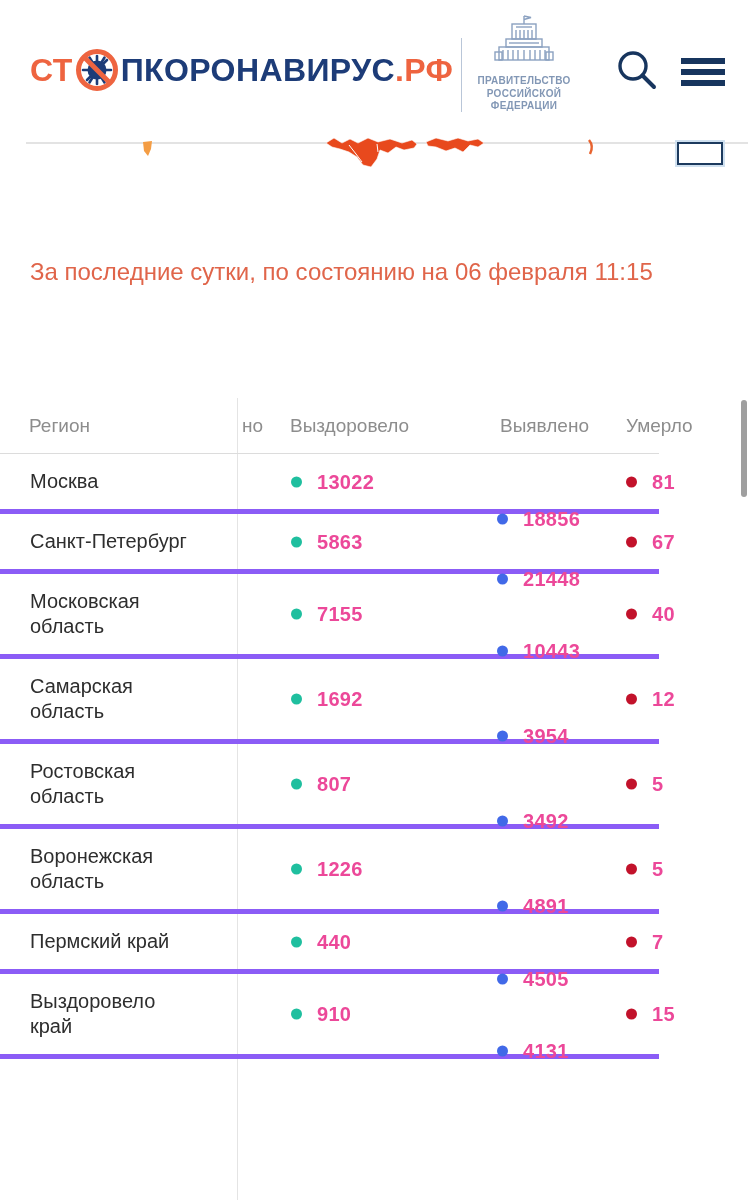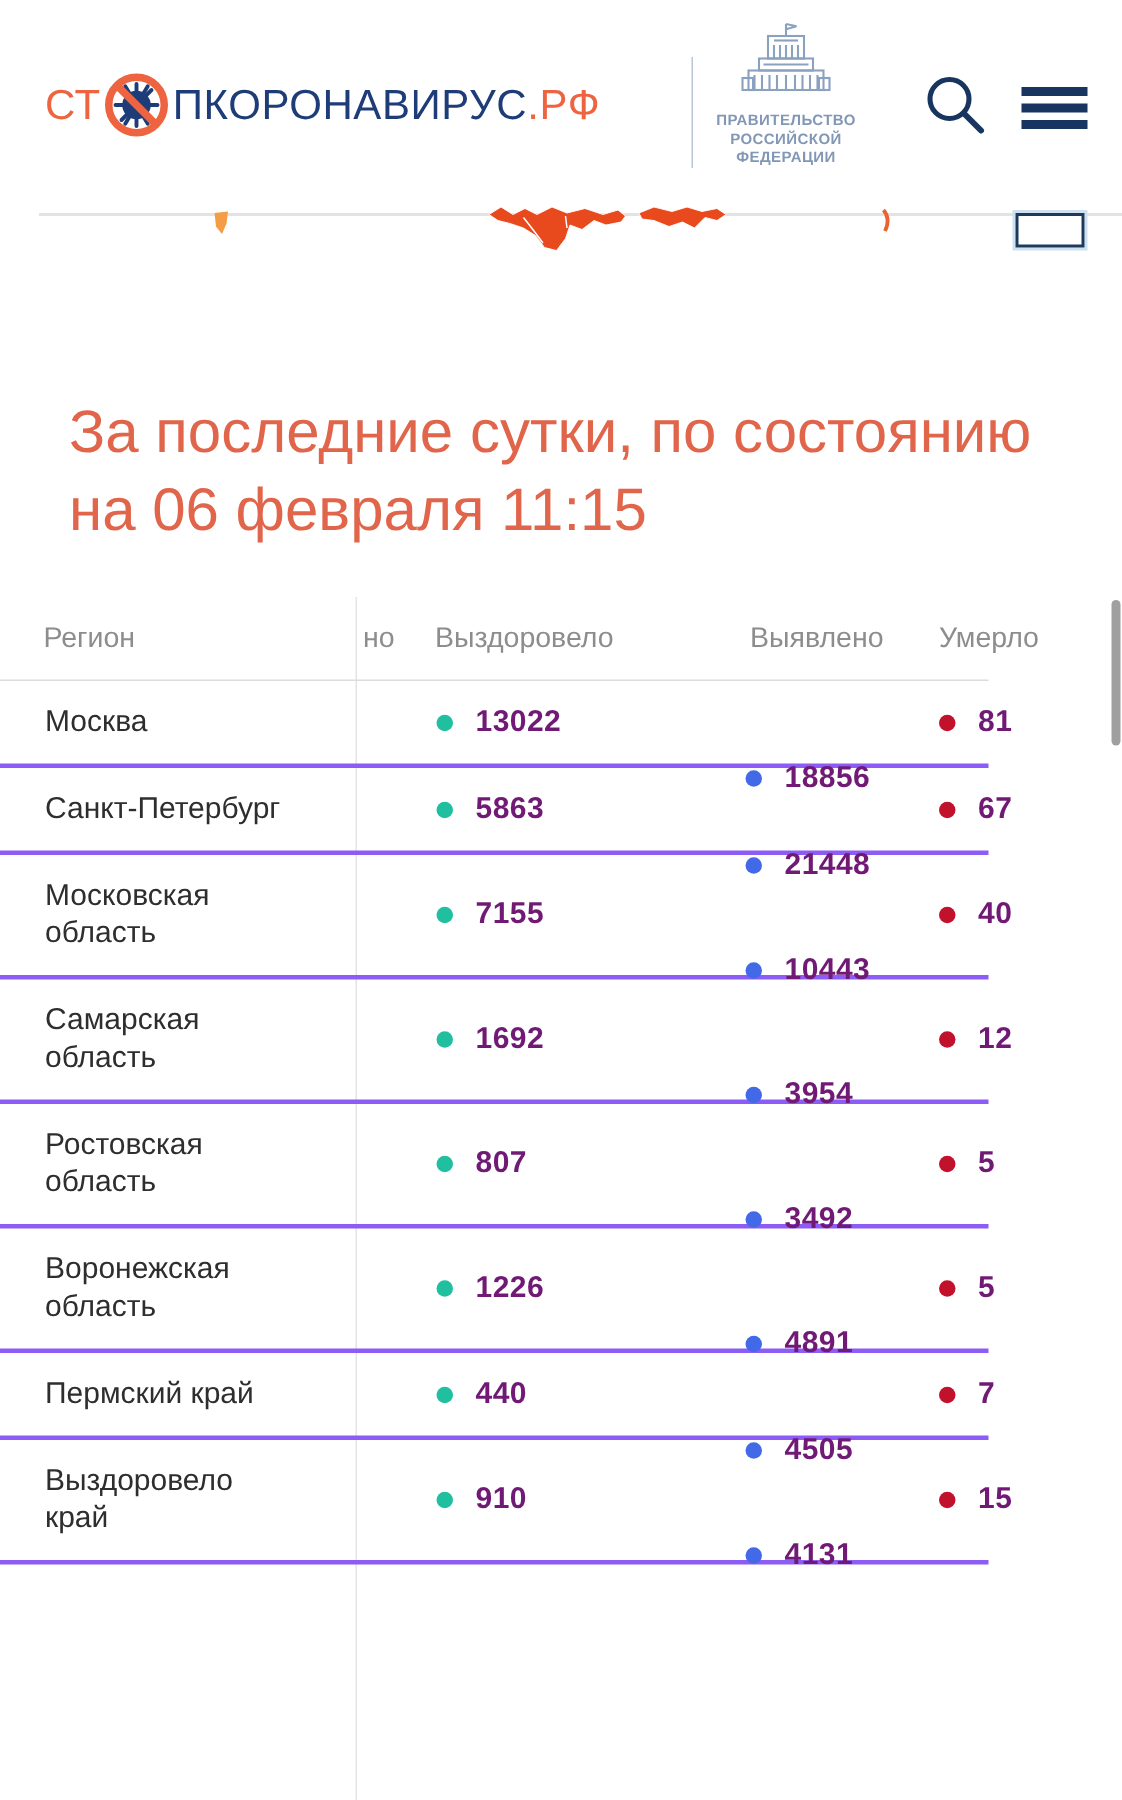--- a/index.html
+++ b/index.html
@@ -2,21 +2,21 @@
 <html><head>
 <meta charset="utf-8">
 <style>
   html,body{margin:0;padding:0;background:#ffffff;}
   .page{position:relative;width:748px;height:1200px;background:#fff;overflow:hidden;
         font-family:"Liberation Sans","DejaVu Sans",sans-serif;}
 
   
   .site-header{position:absolute;top:0;left:0;width:748px;height:128px;background:#fff;}
   .logo{position:absolute;left:30px;top:46px;height:48px;display:flex;align-items:center;cursor:pointer;}
-  .logo-txt{font-size:28px;font-weight:400;letter-spacing:.4px;line-height:48px;}
+  .logo-txt{font-size:32px;font-weight:700;letter-spacing:.4px;line-height:48px;}
   .logo-orange{color:#ee6440;}
   .logo-navy{color:#1d3c78;}
   .virus-badge{width:46px;height:46px;margin:0 1px;flex:0 0 auto;}
   .header-divider{position:absolute;left:461px;top:38px;width:1px;height:74px;background:#b9c6d8;}
   .gov{position:absolute;left:476px;top:14px;width:96px;text-align:center;cursor:pointer;}
   .gov svg{display:block;margin:0 auto;}
   .gov-text{margin-top:3px;font-size:10px;line-height:12.5px;font-weight:700;
             color:#8297b5;letter-spacing:.3px;}
   .search-btn{position:absolute;left:612px;top:45px;width:50px;height:50px;background:none;border:0;padding:0;cursor:pointer;}
   .menu-btn{position:absolute;left:681px;top:56px;width:44px;height:32px;background:none;border:0;padding:0;cursor:pointer;}
@@ -24,40 +24,40 @@
   .menu-bar:last-child{margin-bottom:0;}
 
   
   .map-strip{position:absolute;top:128px;left:0;width:748px;height:62px;}
   .strip-line{position:absolute;top:14px;left:26px;right:0;height:2px;background:#e3e3e3;}
   .map-fragments{position:absolute;top:0;left:0;}
   .map-square-btn{position:absolute;left:677px;top:14px;width:46px;height:23px;background:#fff;
                   border:2px solid #1c3a5e;box-shadow:0 0 0 2px #cfe0ef;padding:0;cursor:pointer;}
 
   
-  .section-title{position:absolute;top:246px;left:30px;width:655px;margin:16px;
-                 font-size:40px;line-height:52px;font-weight:400;color:#e0654a;}
+  .section-title{position:absolute;top:246px;left:30px;width:655px;margin:0;
+                 font-size:24px;line-height:52px;font-weight:400;color:#e0654a;}
 
   
   .stats-table{position:absolute;top:398px;left:0;width:659px;}
   .col-divider{position:absolute;left:237px;top:0;width:1px;height:802px;background:#e4e4e4;}
   .t-head{position:relative;height:55px;border-bottom:1px solid #dcdcdc;}
   .th{position:absolute;top:50%;transform:translateY(-50%);font-size:19px;color:#8d8d8d;white-space:nowrap;}
   .th-region{left:29px;}
   .th-partial{left:242px;}
   .th-recovered{left:290px;}
   .th-confirmed{left:500px;}
   .th-deaths{left:626px;}
 
-  .t-row{position:relative;display:flex;align-items:center;border-bottom:3px solid #8b5cf6;}
+  .t-row{position:relative;display:flex;align-items:center;border-bottom:5px solid #8b5cf6;}
   .t-row.h1{min-height:55px;}
   .t-row.h2{min-height:80px;}
   .cell-region{padding-left:30px;width:168px;font-size:20px;line-height:25px;color:#2e2e2e;}
   .cell-num{position:absolute;top:50%;transform:translateY(-50%);display:flex;align-items:center;white-space:nowrap;}
-  .cell-num .val{font-size:20px;font-weight:700;letter-spacing:.3px;color:#701a75;margin-left:15px;}
+  .cell-num .val{font-size:20px;font-weight:700;letter-spacing:.3px;color:#ec4899;margin-left:15px;}
   .dot{width:11px;height:11px;border-radius:50%;flex:0 0 auto;}
   .pos-recovered{left:291px;}
   .pos-confirmed{left:497px;margin-top:37px;}
   .pos-deaths{left:626px;}
 
   .scrollbar-thumb{position:absolute;top:400px;right:1px;width:6px;height:97px;
                    background:#9f9f9f;border-radius:3px;cursor:pointer;}
 </style>
 </head>
 <body>

